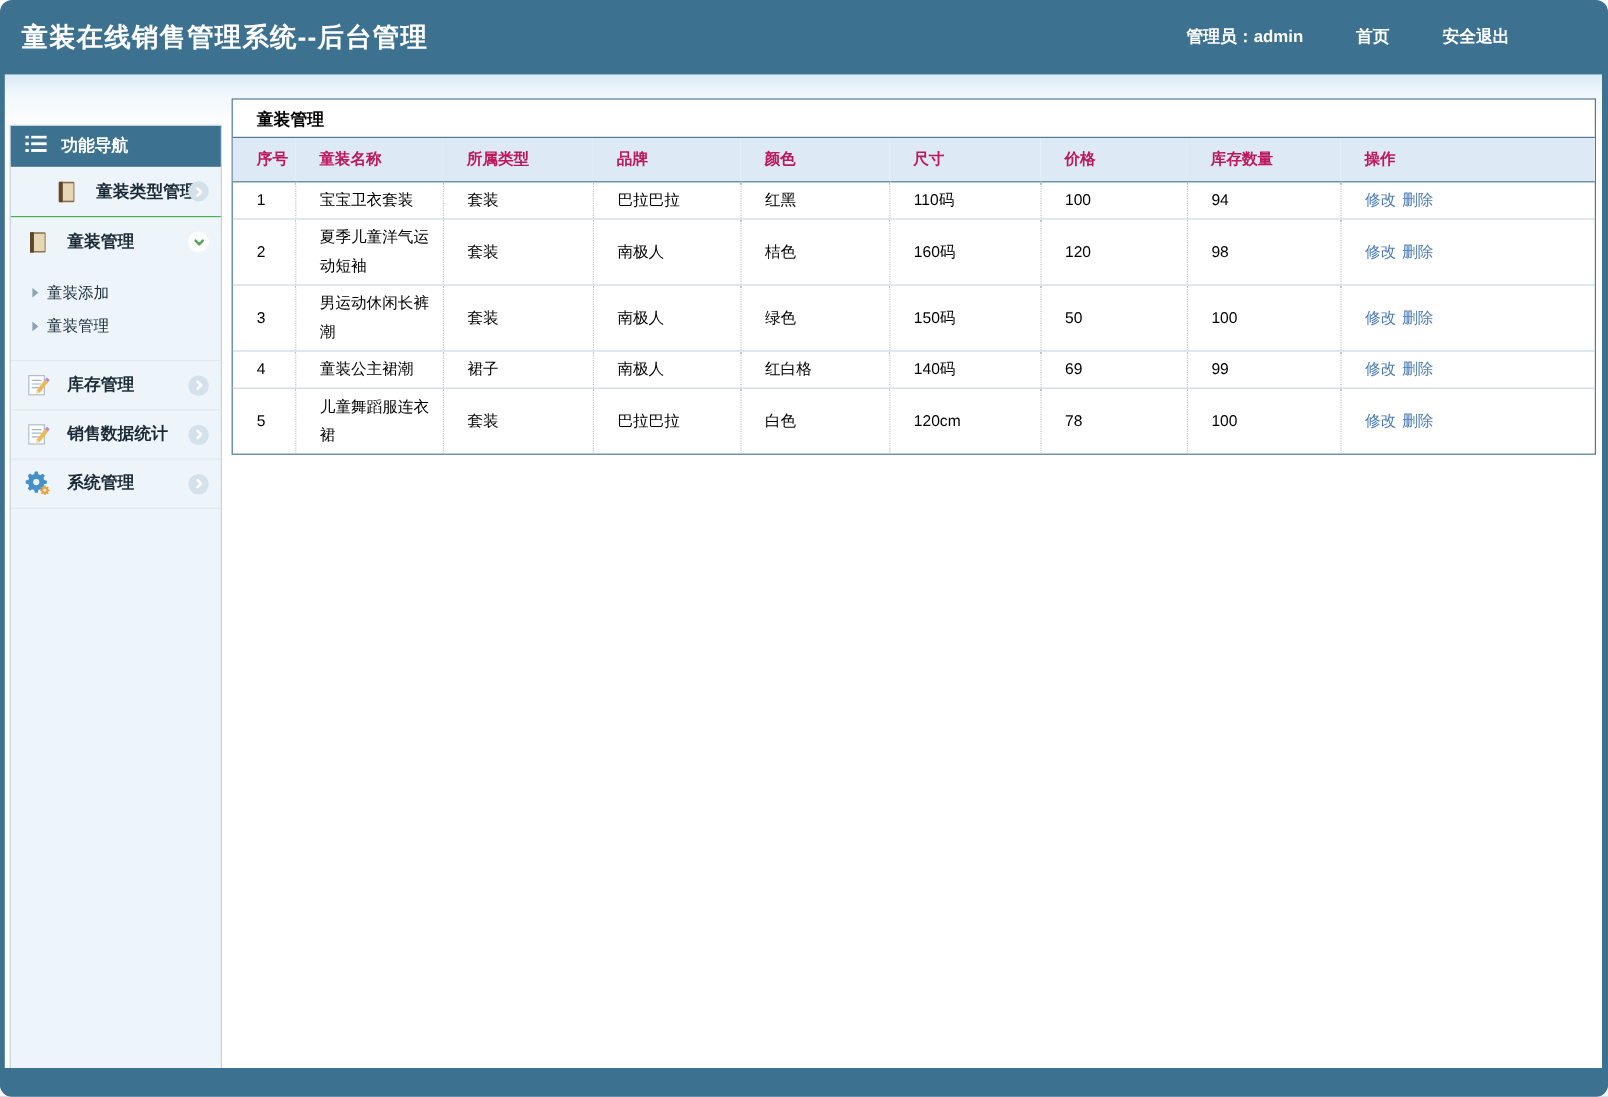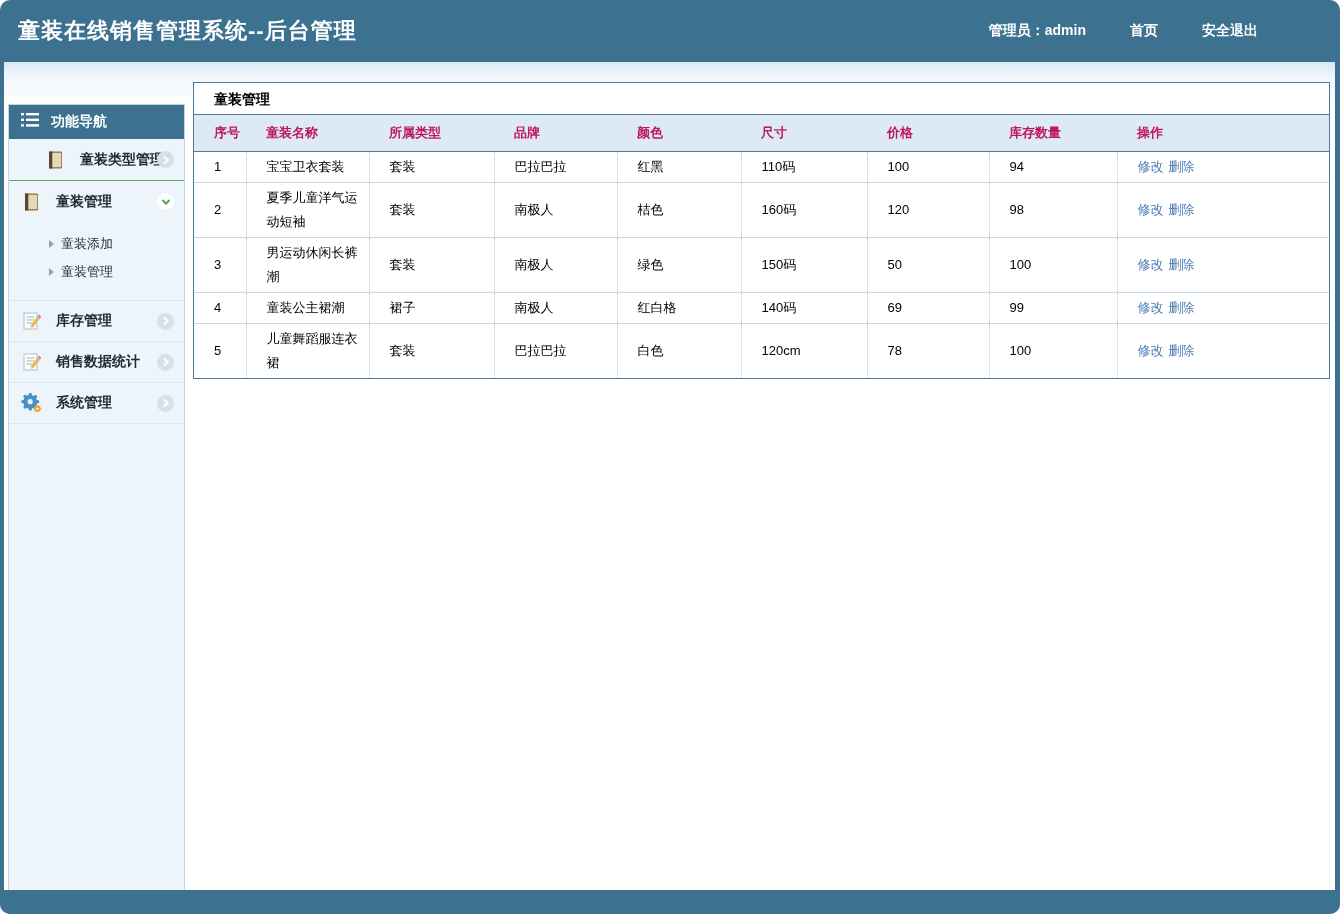--- a/index.html
+++ b/index.html
@@ -24,21 +24,21 @@
   .side-header .txt { font-size:14px; font-weight:bold; margin-left:12px; }
   .side-item { position:relative; display:flex; align-items:center; height:41px; border-bottom:1px solid #dce8f0; cursor:pointer; }
   .side-item.first { height:42px; border-bottom:1px solid #4caf50;padding-left:24px; }
   .side-item.expanded { border-bottom:none; }
   .side-item .ico { margin:0 13px 0 12px; width:22px; height:22px; flex:0 0 22px; }
   .side-item .lbl { font-size:14px; font-weight:bold; color:#1c2b36; flex:1 1 auto; }
   .chev { position:absolute; right:10px; width:17px; height:17px; border-radius:50%; background:#d3e1eb; display:flex; align-items:center; justify-content:center; cursor:pointer; }
   .chev svg { width:10px; height:10px; }
   .chev.open { background:#ffffff; }
   .sub-list { padding:8px 0 14px 0; border-bottom:1px solid #dce8f0; }
-  .sub-item { display:flex; align-items:center; height:28px; padding-left:40px; cursor:pointer; }
+  .sub-item { display:flex; align-items:center; height:28px; padding-left:18px; cursor:pointer; }
   .sub-item .tri { width:0; height:0; border-left:5px solid #8aa5b8; border-top:4px solid transparent; border-bottom:4px solid transparent; margin-right:7px; }
   .sub-item .slbl { font-size:13px; color:#20313d; }
 
   
   .panel { position:absolute; left:189px; top:20px; width:1137px; background:#fff; border:1px solid #4f7998; }
   .panel-title { height:32px; line-height:32px; padding-left:20px; font-size:14px; font-weight:bold; color:#000; border-bottom:1px solid #4f7998; }
   table { width:100%; border-collapse:collapse; table-layout:fixed; }
   thead th { height:36px; background:#dde9f4; border-bottom:1px solid #4f7998; font-size:13px; font-weight:bold; color:#be185d; text-align:left; padding-left:20px; }
   tbody td { height:31px; font-size:13px; color:#000; padding:3px 2px 3px 20px; vertical-align:middle; line-height:24px; border-top:1px solid #c7d9e6; }
   tbody tr:first-child td { border-top:none; }

